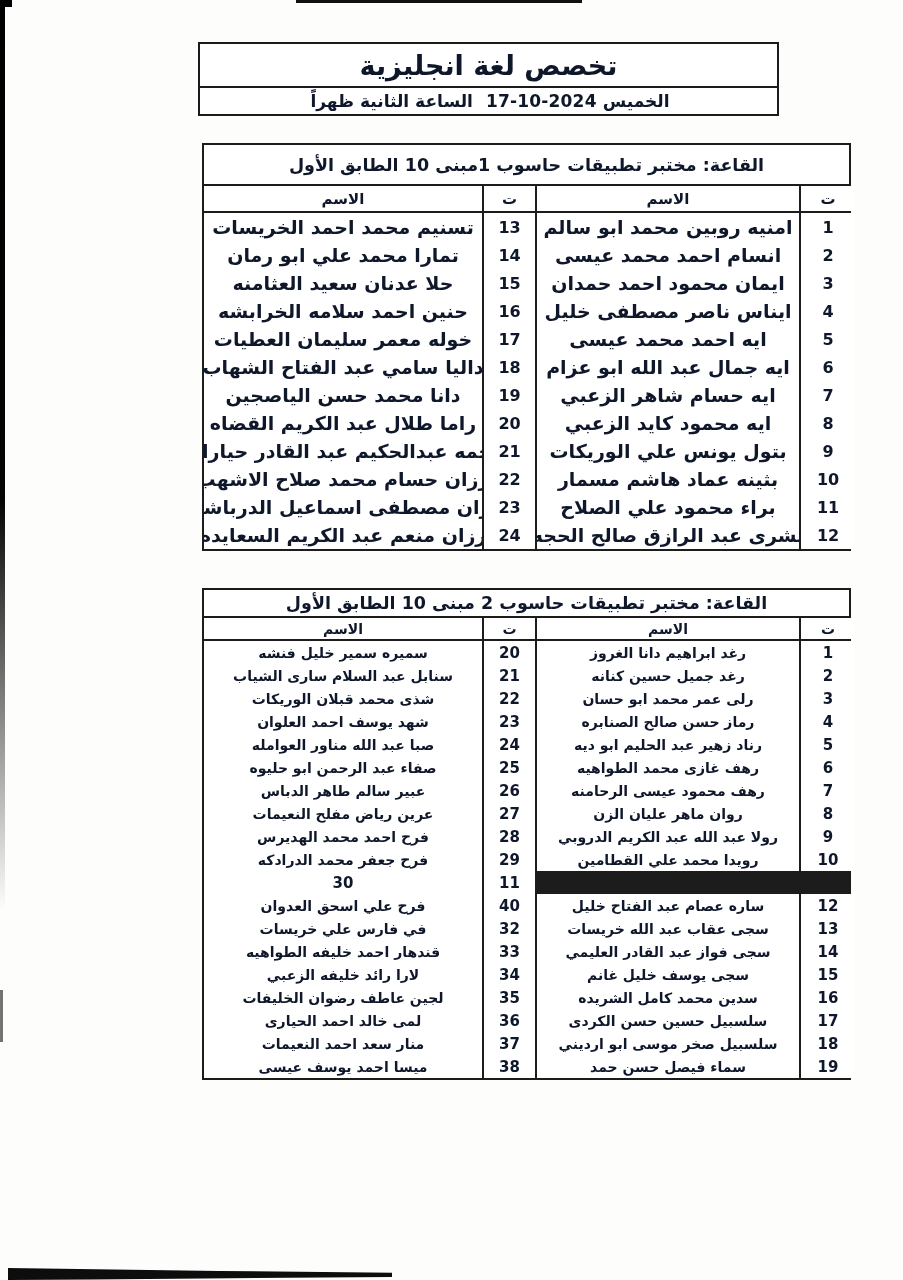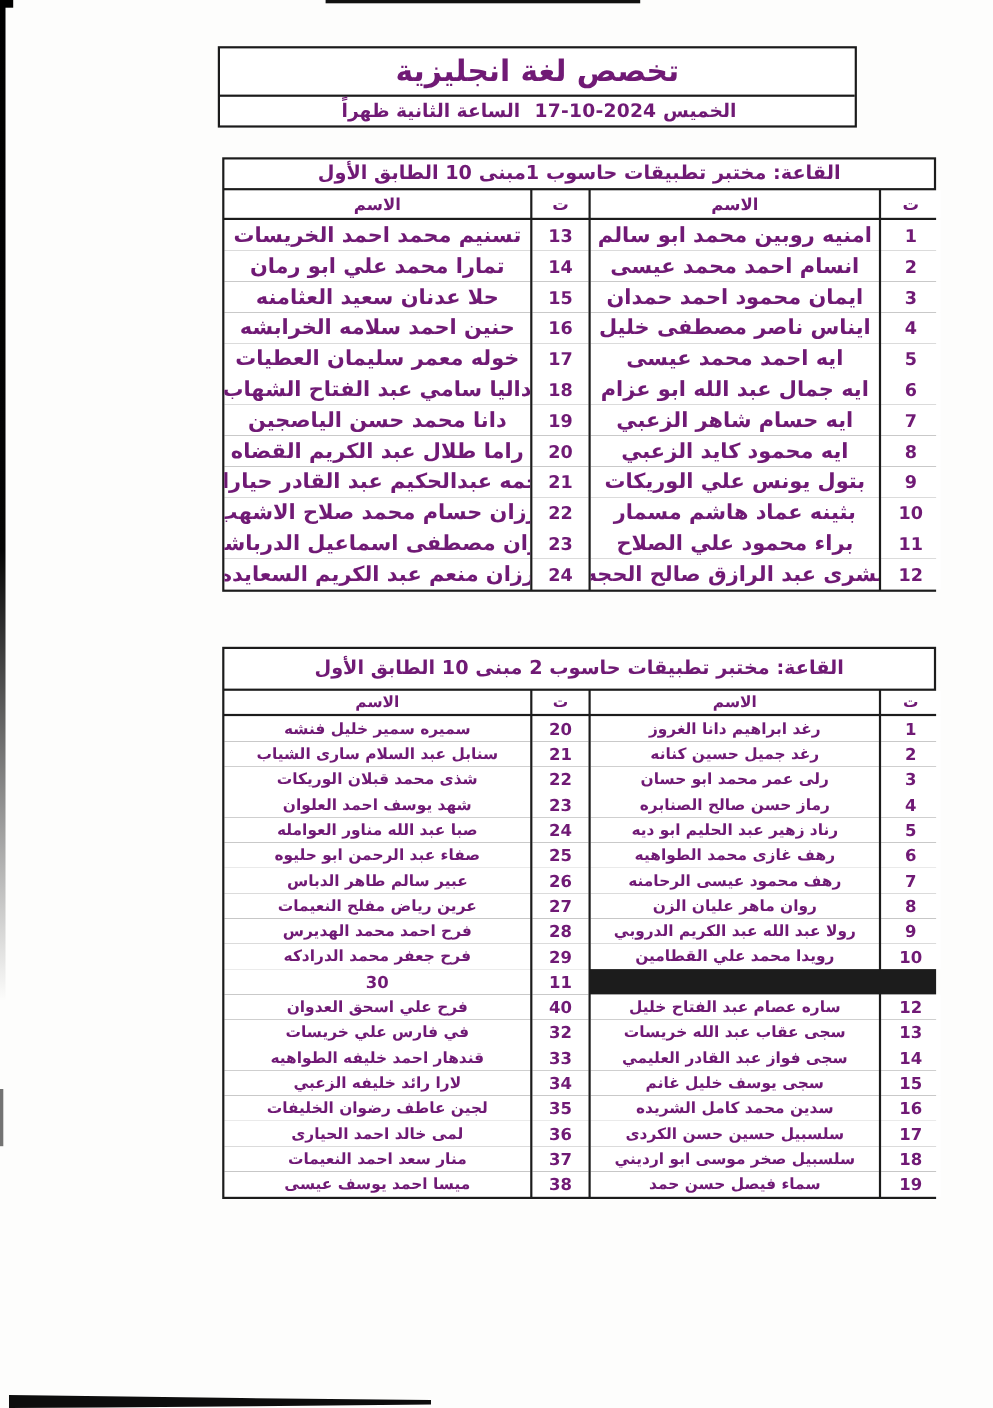--- a/index.html
+++ b/index.html
@@ -2,21 +2,21 @@
 <html lang="ar"><head>
 <meta charset="utf-8">
 <style>
   html,body{margin:0;padding:0;background:#e8e8e8;}
   .page{
     position:relative;
     width:903px;height:1280px;
     background:#fdfdfc;
     overflow:hidden;
     font-family:"DejaVu Sans","Liberation Sans",sans-serif;
-    color:#701a75;
+    color:#0f172a;
   }
   
   .scan-left-bar{position:absolute;left:0;top:0;width:5px;height:910px;
     background:linear-gradient(to bottom,#000 0%,#050505 55%,rgba(0,0,0,0) 100%);}
   .scan-left-dash{position:absolute;left:0;top:990px;width:3px;height:52px;background:#2a2a2a;opacity:.65;}
   .scan-top-line{position:absolute;left:296px;top:0;width:286px;height:3px;background:#111;}
   .scan-corner{position:absolute;left:0;top:0;width:12px;height:7px;background:#000;}
   .scan-bottom-smudge{position:absolute;left:8px;top:1266px;width:384px;height:14px;background:#0d0d0d;
     clip-path:polygon(0 15%,55% 35%,100% 48%,100% 78%,58% 88%,22% 96%,0 100%);}
   
@@ -45,29 +45,29 @@
     direction:rtl;background:#fff;display:flex;align-items:center;justify-content:center;
     font-size:17.5px;font-weight:bold;
   }
   .thead,.trow{display:grid;grid-template-columns:278px 51px 262px 54px;gap:2px;}
   .cell{
     background:#fff;display:flex;align-items:center;justify-content:center;
     direction:rtl;font-weight:bold;overflow:hidden;white-space:nowrap;
   }
   
   .t1{top:143px;}
-  .t1 .table-title{height:26px;}
+  .t1 .table-title{height:39px;}
   .t1 .thead .cell{height:25px;}
   .t1 .trow .cell{height:28px;}
   .t1 .cell.name{font-size:19px;}
   .t1 .cell.num{font-size:16px;}
   .t1 .thead .cell{font-size:15px;}
   
   .t2{top:588px;}
-  .t2 .table-title{height:36px;}
+  .t2 .table-title{height:26px;}
   .t2 .thead .cell{height:21px;}
   .t2 .trow .cell{height:23px;}
   .t2 .cell.name{font-size:14px;}
   .t2 .cell.num{font-size:15px;}
   .t2 .thead .cell{font-size:14px;}
 </style>
 </head>
 <body>
 
 <div class="page">

